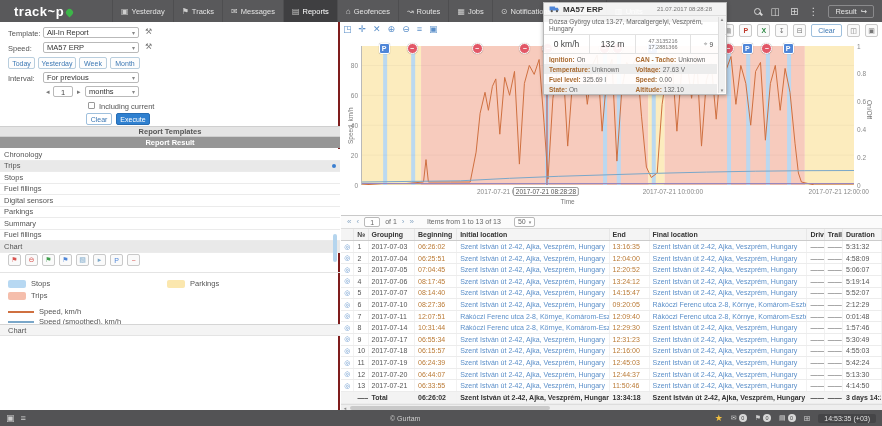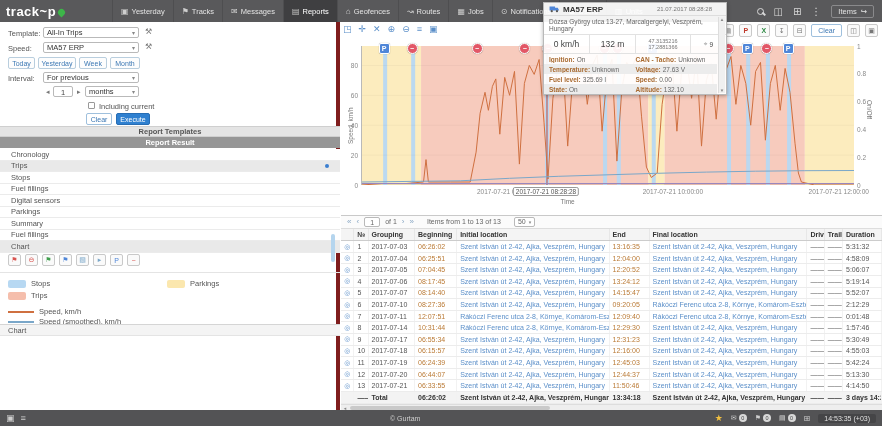--- a/index.html
+++ b/index.html
@@ -1,38 +1,38 @@
 <!DOCTYPE html>
 <html><head>
 <meta charset="utf-8">
 <style>
   *{margin:0;padding:0;box-sizing:border-box;}
   html,body{width:882px;height:426px;overflow:hidden;background:#fff;
     font-family:"Liberation Sans","DejaVu Sans",sans-serif;color:#444;}
   
   .topnav{position:absolute;left:0;top:0;width:882px;height:22px;background:#59595b;
     display:flex;align-items:stretch;color:#e3e3e3;z-index:5;}
-  .logo{width:112px;display:flex;align-items:center;padding-left:6px;font-size:13px;
+  .logo{width:112px;display:flex;align-items:center;padding-left:14px;font-size:13px;
     font-weight:bold;color:#fff;letter-spacing:.5px;}
   .logo .pin{width:7px;height:7px;background:#3db549;border-radius:50% 50% 50% 0;
     transform:rotate(-45deg);display:inline-block;margin-left:2px;margin-top:2px;}
   .nav-item{display:flex;align-items:center;gap:3px;padding:0 8px;font-size:7.5px;
     border-left:1px solid #4e4e50;cursor:pointer;white-space:nowrap;}
   .nav-item .ni{font-size:8px;color:#cfcfcf;}
   .nav-item.active{background:#3f3f41;color:#fff;}
   .nav-right{margin-left:auto;display:flex;align-items:center;gap:10px;padding-right:8px;}
   .nav-ico{font-size:10px;color:#d8d8d8;cursor:pointer;}
   .mag{width:7px;height:7px;border:1.5px solid #d8d8d8;border-radius:50%;position:relative;display:inline-block;}
   .mag::after{content:"";position:absolute;width:4px;height:1.5px;background:#d8d8d8;
     transform:rotate(45deg);right:-3px;bottom:-1px;}
   .user-chip{border:1px solid #8a8a8c;border-radius:2px;padding:1px 6px;font-size:7.5px;
     display:flex;gap:4px;align-items:center;cursor:pointer;}
   
   .sidebar{position:absolute;left:0;top:22px;width:340px;height:388px;background:#fff;
-    border-right:4px solid #7f1d1d;font-size:7.5px;}
+    border-right:2px solid #7f1d1d;font-size:7.5px;}
   .f-label{position:absolute;left:8px;color:#555;}
   .dd{position:absolute;left:43px;width:96px;height:11px;border:1px solid #b9b9b9;border-radius:2px;
     background:#fff;display:flex;align-items:center;padding:0 3px;cursor:pointer;}
   .dd .val{flex:1;overflow:hidden;white-space:nowrap;color:#333;}
   .dd .arr{color:#888;font-size:6px;}
   .wrench{position:absolute;left:145px;color:#777;font-size:8px;cursor:pointer;}
   .qbtn{position:absolute;height:12px;border:1px solid #b9cede;border-radius:2px;background:#fdfdfd;
     color:#3c78b4;display:flex;align-items:center;justify-content:center;font-size:7px;cursor:pointer;}
   .spin-a{position:absolute;color:#777;font-size:7px;cursor:pointer;}
   .spin-in{position:absolute;width:20px;height:11px;border:1px solid #b9b9b9;border-radius:2px;
@@ -40,21 +40,21 @@
   .chk{position:absolute;width:7px;height:7px;border:1px solid #999;background:#fff;border-radius:1px;cursor:pointer;}
   .btn{position:absolute;height:12px;border-radius:2px;display:flex;align-items:center;
     justify-content:center;font-size:7px;cursor:pointer;}
   .btn.clear{border:1px solid #9fc0dd;color:#3c78b4;background:#fff;width:26px;}
   .btn.exec{background:#2f80d0;color:#fff;width:34px;border:1px solid #276db4;}
   .sec-bar{position:absolute;left:0;width:340px;height:11px;display:flex;align-items:center;
     justify-content:center;font-weight:bold;font-size:7.5px;}
   .sec-bar.light{background:#e4e4e4;color:#555;border-top:1px solid #cfcfcf;border-bottom:1px solid #cfcfcf;}
   .sec-bar.dark{background:#969696;color:#fff;}
   .res-list{position:absolute;left:0;top:127px;width:340px;}
-  .res-row{height:11.5px;display:flex;align-items:center;padding:0 11px;border-bottom:1px solid #ebebeb;
+  .res-row{height:11.5px;display:flex;align-items:center;padding:0 4px;border-bottom:1px solid #ebebeb;
     color:#555;font-size:7.5px;cursor:pointer;background:#fff;justify-content:space-between;}
   .res-row.sel{background:#e9e9e9;}
   .res-row .dot{width:4px;height:4px;border-radius:50%;background:#3b7fd0;}
   .tool-row{position:absolute;left:8px;top:232px;display:flex;gap:4px;}
   .tbtn{width:13px;height:12px;border:1px solid #c9c9c9;border-radius:2px;display:flex;align-items:center;
     justify-content:center;font-size:7px;background:#fafafa;cursor:pointer;}
   .legend{position:absolute;left:0;top:250px;width:340px;border-top:1px solid #e4e4e4;}
   .lg-area{position:absolute;display:flex;align-items:center;gap:5px;font-size:7.5px;color:#555;}
   .lg-sw{width:18px;height:8px;border-radius:2px;display:inline-block;}
   .lg-line-row{position:absolute;display:flex;align-items:center;gap:5px;font-size:7.5px;color:#555;}
@@ -195,30 +195,30 @@
         <span class="ni">▥</span>
         <span>Units</span>
       </div>
     </div>
   <div class="nav-right">
     <span class="mag"></span>
     <span class="nav-ico">◫</span>
     <span class="nav-ico">⊞</span>
     <span class="nav-ico">⋮</span>
     <span class="user-chip">
-      <span>Items</span>
+      <span>Result</span>
       <span>↪</span>
     </span>
   </div>
 </div>
 
 <div class="sidebar">
   <span class="f-label" style="top:7px;">Template:</span>
   <div class="dd" style="top:5px;">
-    <span class="val">All-In Trips</span>
+    <span class="val">All-In Report</span>
     <span class="arr">▾</span>
   </div>
   <span class="wrench" style="top:5px;">⚒</span>
 
   <span class="f-label" style="top:22px;">Speed:</span>
   <div class="dd" style="top:20px;">
     <span class="val">MA57 ERP</span>
     <span class="arr">▾</span>
   </div>
   <span class="wrench" style="top:20px;">⚒</span>

